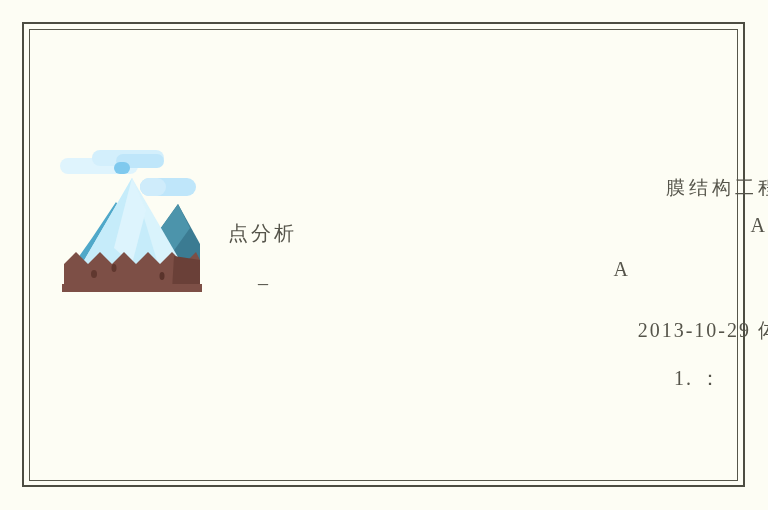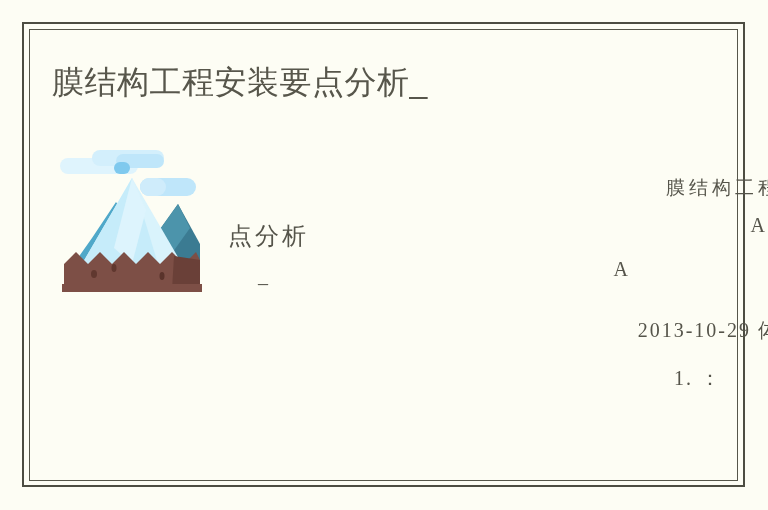--- a/index.html
+++ b/index.html
@@ -72,21 +72,21 @@
   .body-text {
     position: absolute;
     color: #55544a;
     font-family: "Liberation Serif", serif;
     white-space: nowrap;
   }
 
   .snip-main {
     left: 228px;
     top: 220px;
-    font-size: 24px;
+    font-size: 20px;
     letter-spacing: 3px;
   }
 
   .snip-dash {
     left: 258px;
     top: 264px;
     font-size: 20px;
     letter-spacing: 1px;
   }
 
@@ -104,21 +104,20 @@
   .line-item      { top: 365px; right: 46px;  letter-spacing: 2px; font-size: 20px; }
 </style>
 </head>
 <body>
 
 <div class="page">
 
   <div class="frame-outer"></div>
   <div class="frame-inner"></div>
 
-  <div class="doc-title">膜结构工程安装要点分析_</div>
 
   <div class="thumb">
     <svg viewBox="0 0 156 152" xmlns="http://www.w3.org/2000/svg">
 
       <rect x="6" y="10" width="78" height="16" rx="8" fill="#dff4fd"></rect>
       <rect x="38" y="2" width="72" height="16" rx="8" fill="#d3effc"></rect>
       <rect x="62" y="6" width="48" height="14" rx="7" fill="#bfe6fa"></rect>
       <rect x="60" y="14" width="16" height="12" rx="6" fill="#7fc9ee"></rect>
       <rect x="86" y="30" width="56" height="18" rx="9" fill="#bfe6fa"></rect>
       <rect x="86" y="30" width="26" height="18" rx="9" fill="#cfecfb"></rect>

